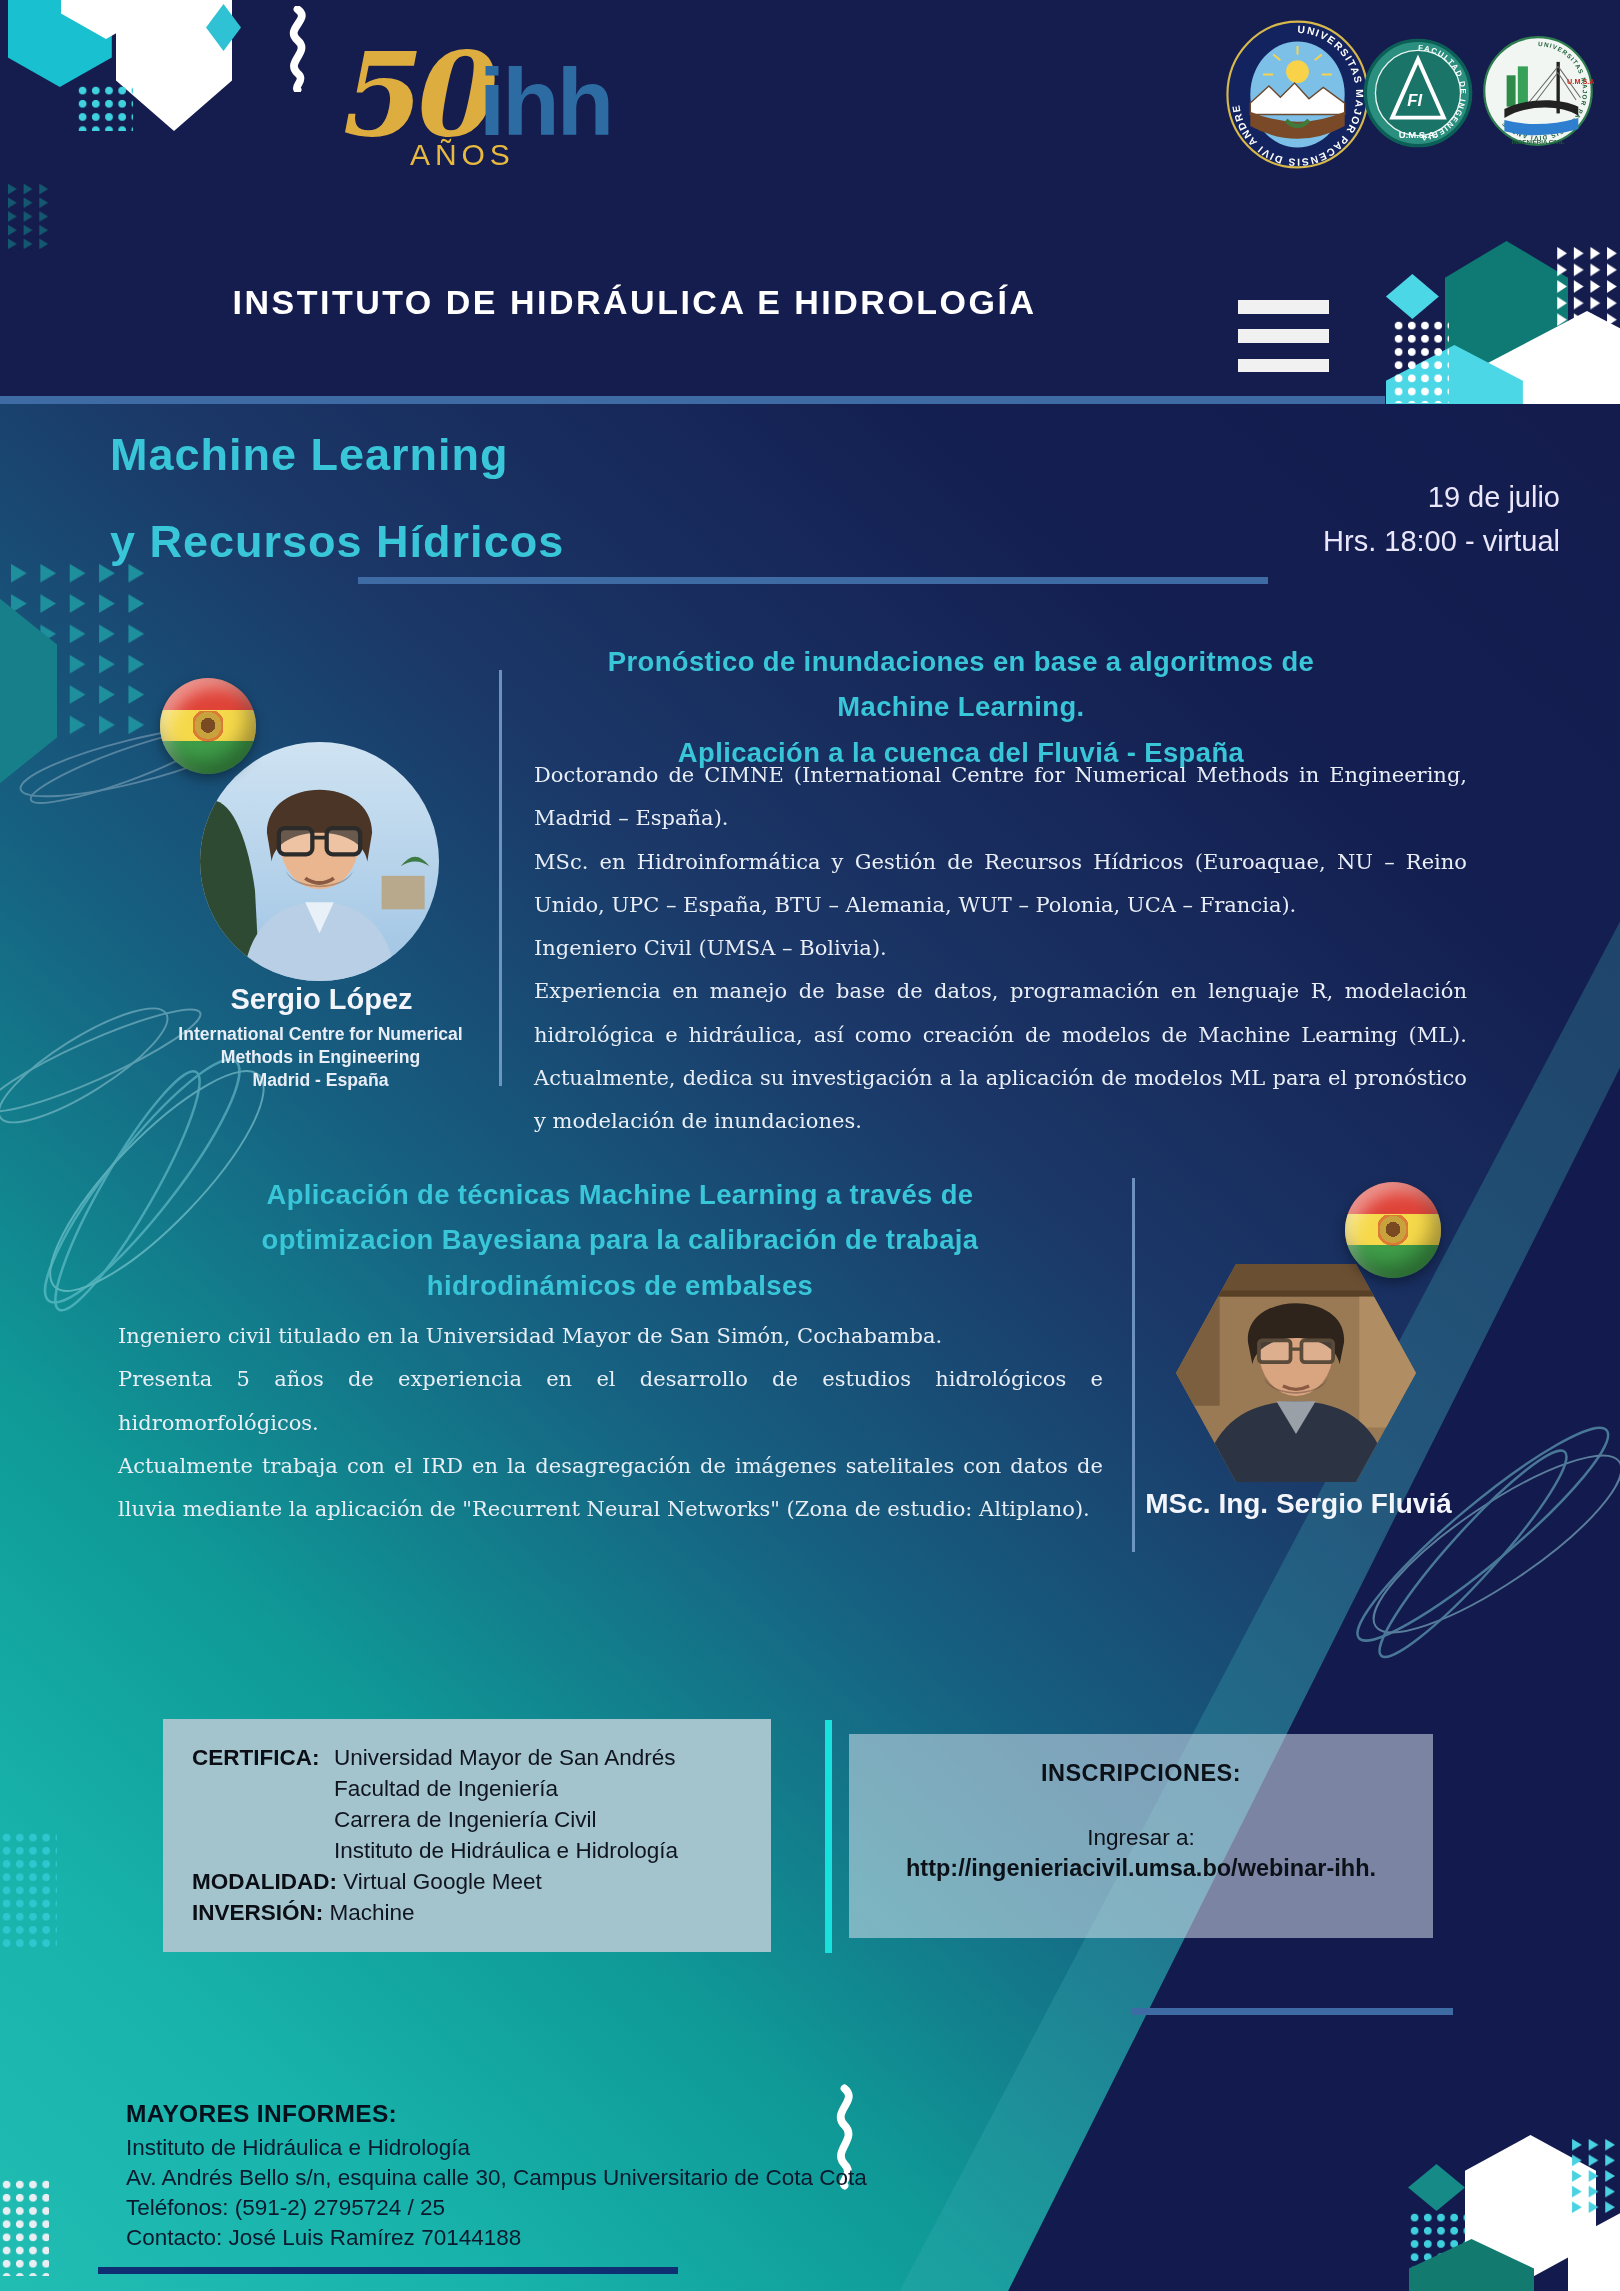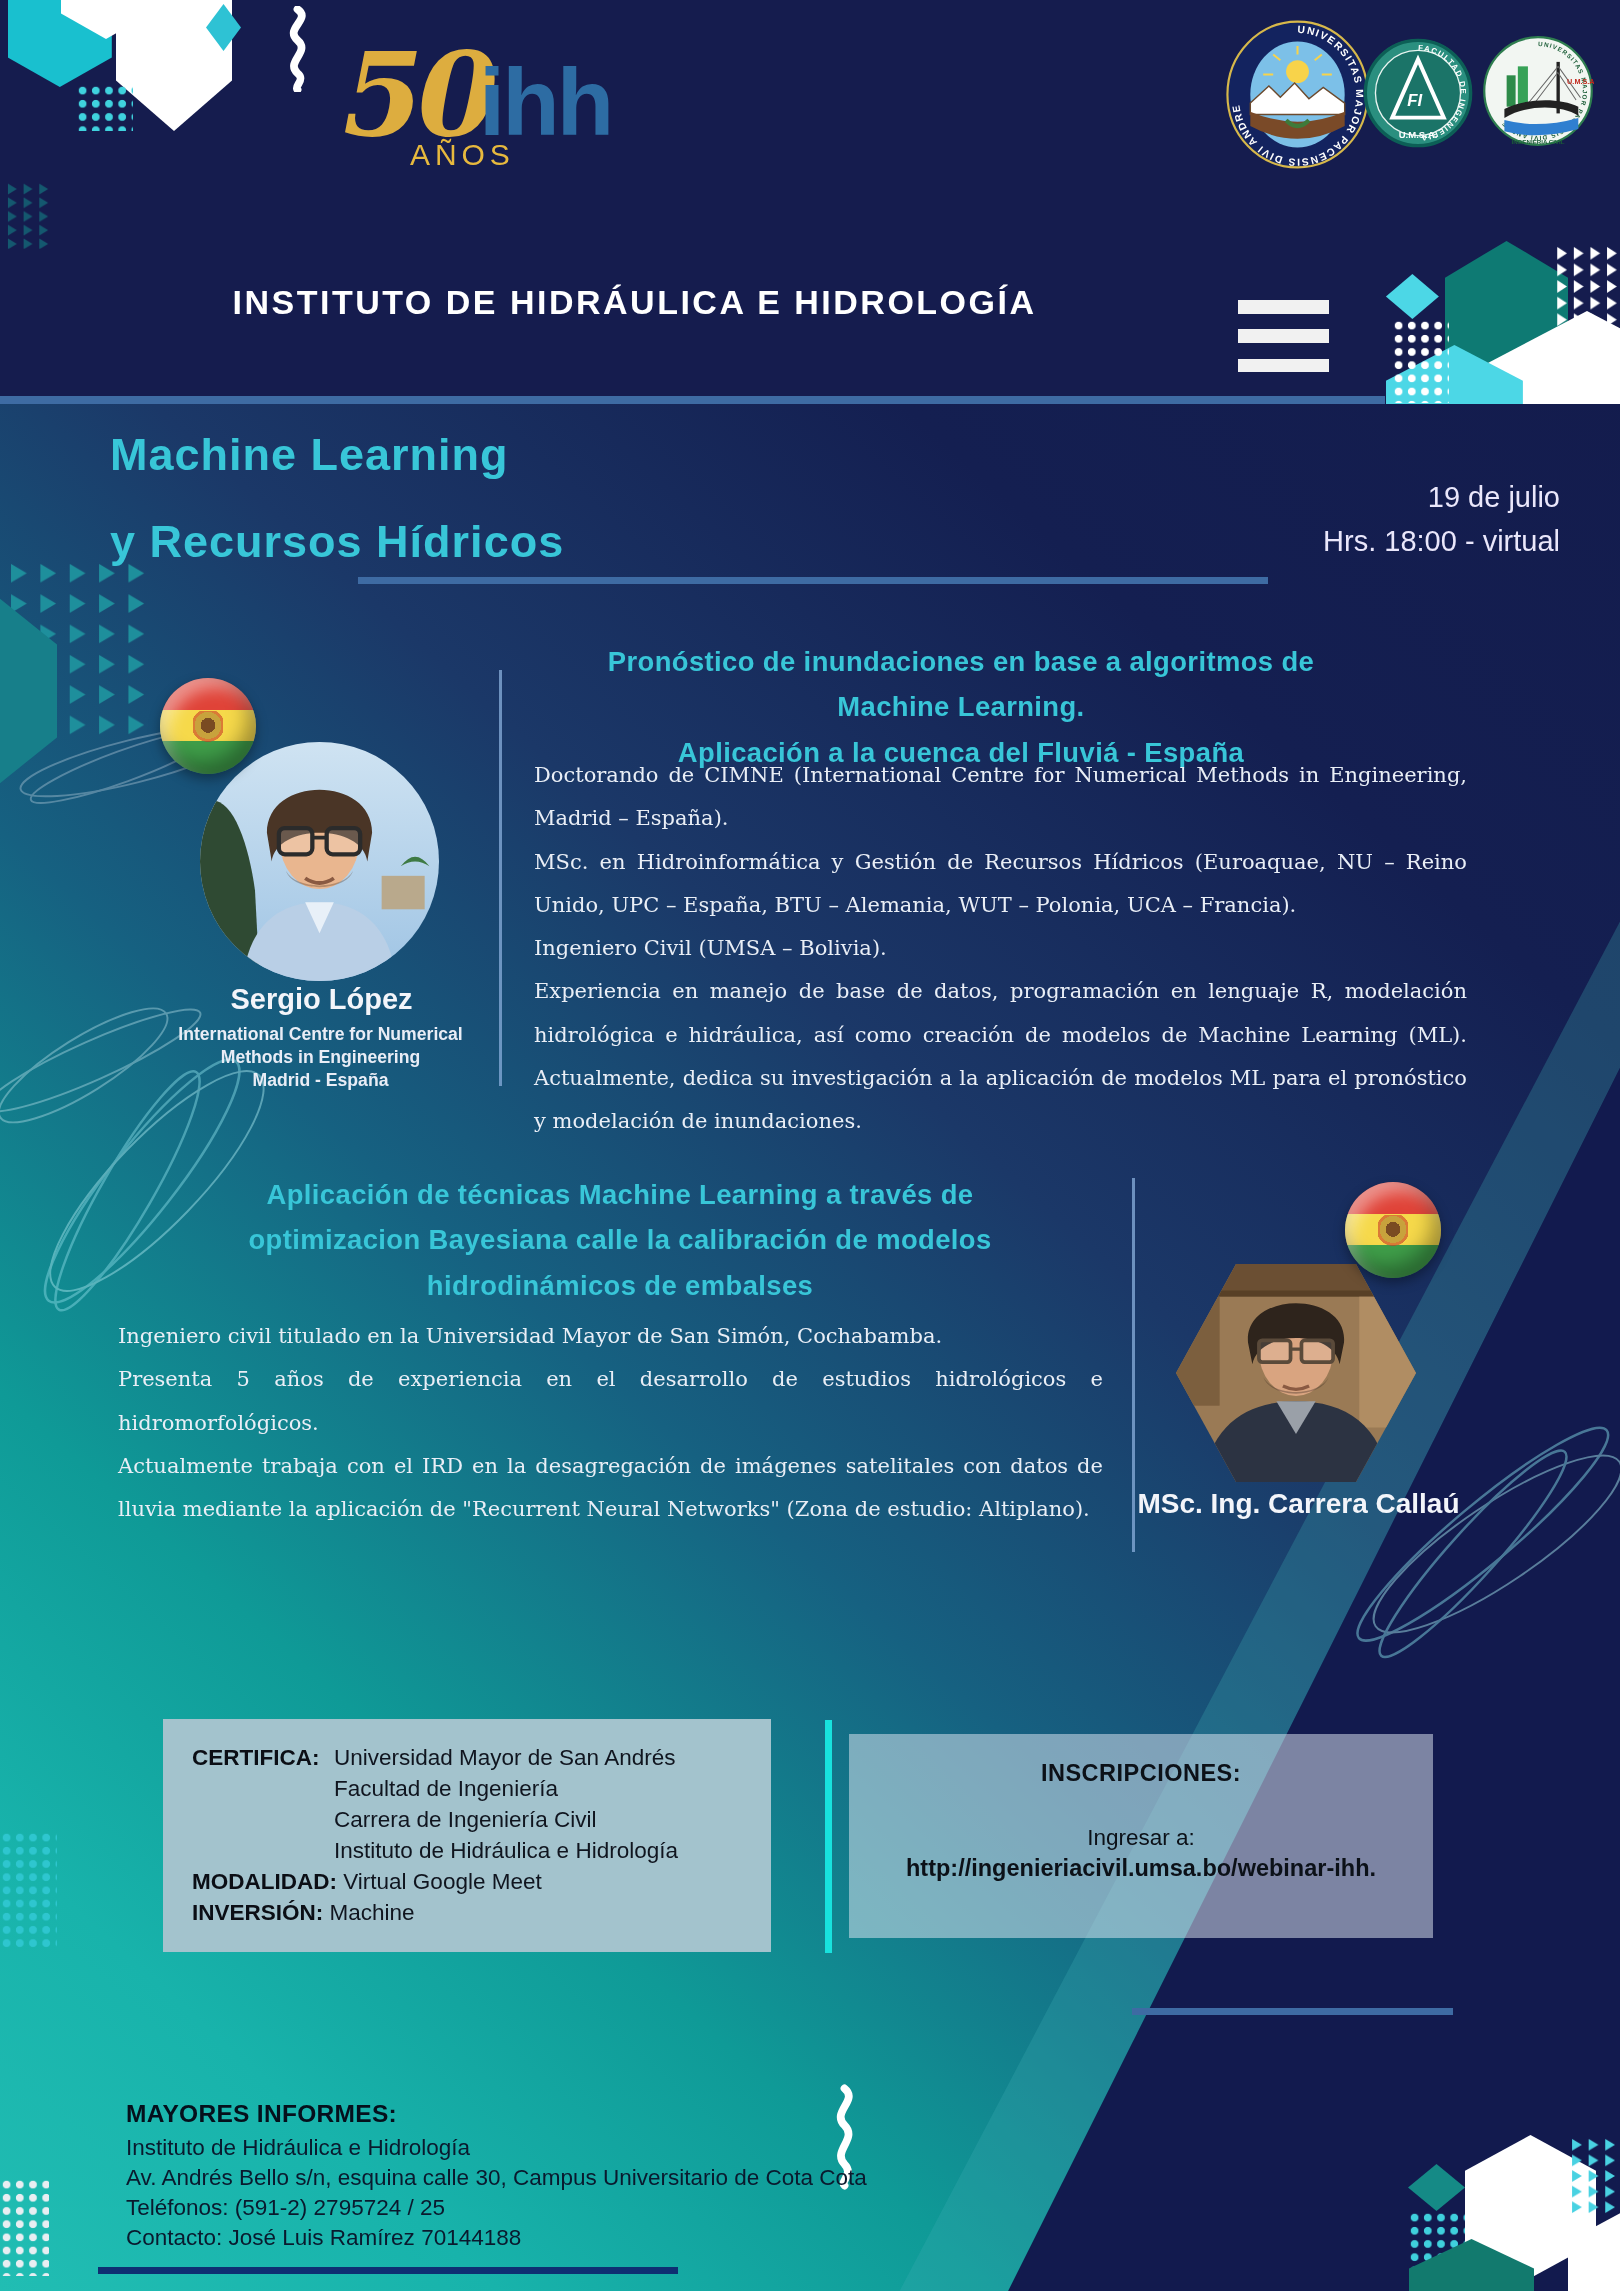--- a/index.html
+++ b/index.html
@@ -252,21 +252,21 @@
 
   <div class="abs bio" style="left:534px;top:754px;width:933px;">
       <p>Doctorando de CIMNE (International Centre for Numerical Methods in Engineering, Madrid – España).</p>
       <p>MSc. en Hidroinformática y Gestión de Recursos Hídricos (Euroaquae, NU – Reino Unido, UPC – España, BTU – Alemania, WUT – Polonia, UCA – Francia).</p>
       <p>Ingeniero Civil (UMSA – Bolivia).</p>
       <p>Experiencia en manejo de base de datos, programación en lenguaje R, modelación hidrológica e hidráulica, así como creación de modelos de Machine Learning (ML). Actualmente, dedica su investigación a la aplicación de modelos ML para el pronóstico y modelación de inundaciones.</p>
     </div>
 
   <div class="abs talk-title" style="left:125px;top:1172px;width:990px;">
       <div>Aplicación de técnicas Machine Learning a través de</div>
-      <div>optimizacion Bayesiana calle la calibración de modelos</div>
+      <div>optimizacion Bayesiana para la calibración de trabaja</div>
       <div>hidrodinámicos de embalses</div>
     </div>
   <div class="abs vline" style="left:1132px;top:1178px;height:374px;z-index:4;"></div>
 
   <div class="abs bio" style="left:118px;top:1315px;width:985px;">
       <p>Ingeniero civil titulado en la Universidad Mayor de San Simón, Cochabamba.</p>
       <p>Presenta 5 años de experiencia en el desarrollo de estudios hidrológicos e hidromorfológicos.</p>
       <p>Actualmente trabaja con el IRD en la desagregación de imágenes satelitales con datos de lluvia mediante la aplicación de "Recurrent Neural Networks" (Zona de estudio: Altiplano).</p>
     </div>
 
@@ -286,21 +286,21 @@
       <path d="M33,36 C31,12 79,12 77,36 L75,46 C72,30 38,30 35,46 Z" fill="#2e241c"></path>
       <g fill="rgba(255,255,255,.12)" stroke="#5a4a3a" stroke-width="1.7">
         <rect x="38" y="35" width="14.5" height="10" rx="1.5"></rect>
         <rect x="57.5" y="35" width="14.5" height="10" rx="1.5"></rect>
       </g>
       <path d="M52.5,39 h5" stroke="#5a4a3a" stroke-width="1.5"></path>
       <path d="M49,56 q6,3 12,0" stroke="#8a5a42" stroke-width="1.5" fill="none"></path>
     </svg>
   </div>
 
-  <div class="abs speaker-name" style="left:1122px;top:1488px;width:353px;font-size:28px;">MSc. Ing. Carrera Callaú</div>
+  <div class="abs speaker-name" style="left:1122px;top:1488px;width:353px;font-size:28px;">MSc. Ing. Sergio Fluviá</div>
 
   <div class="abs cert-box">
     <div class="cert-top">
       <span class="blab">CERTIFICA:</span>
       <div>
           <div>Universidad Mayor de San Andrés</div>
           <div>Facultad de Ingeniería</div>
           <div>Carrera de Ingeniería Civil</div>
           <div>Instituto de Hidráulica e Hidrología</div>
         </div>

